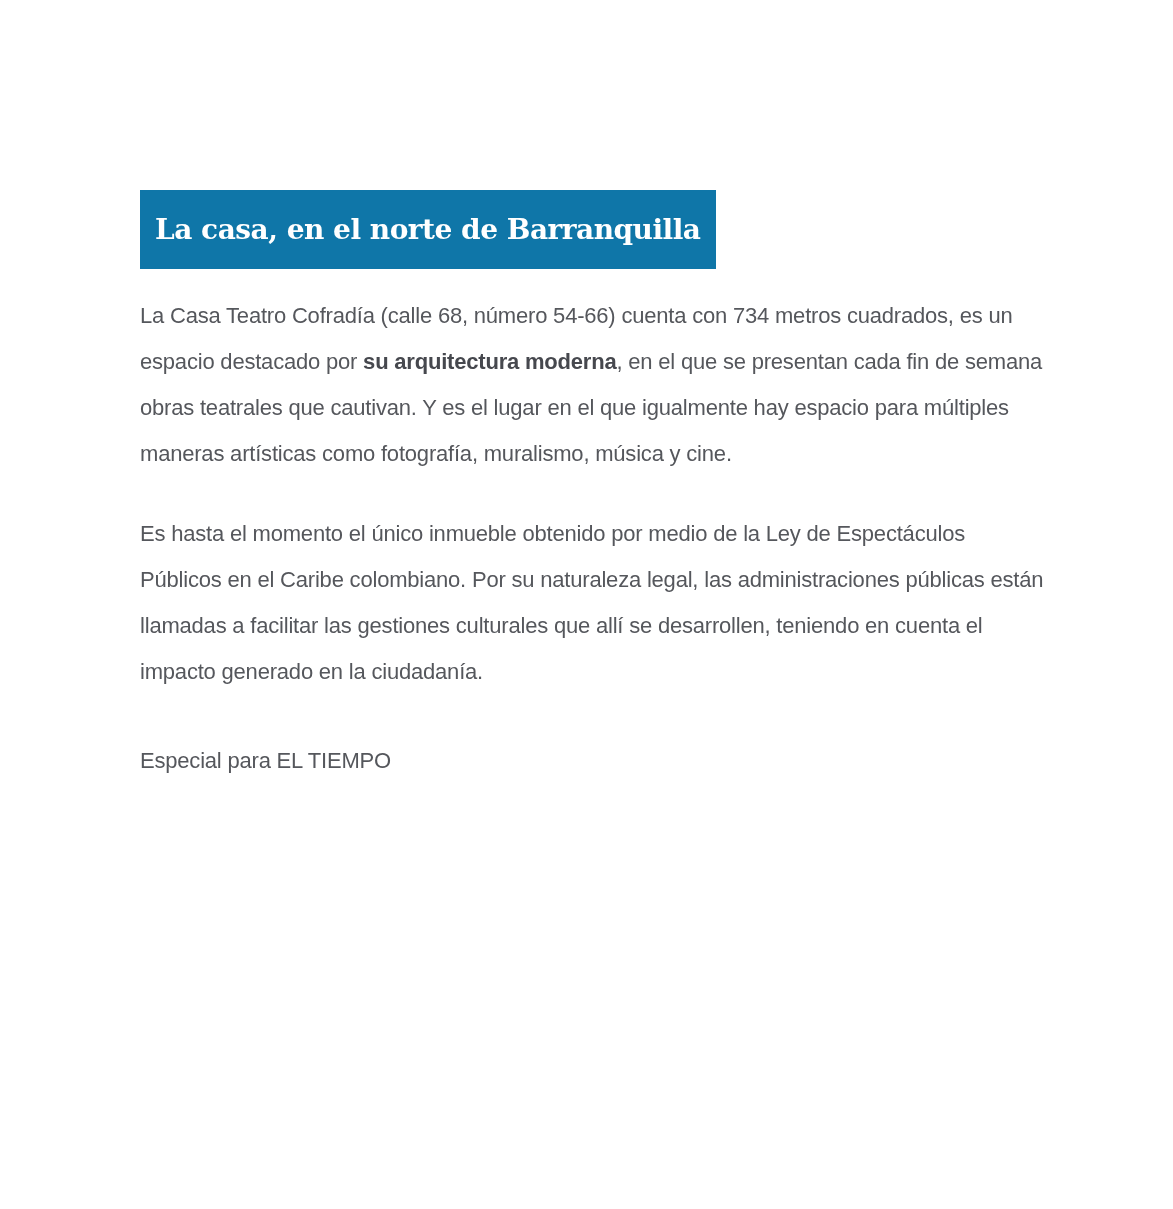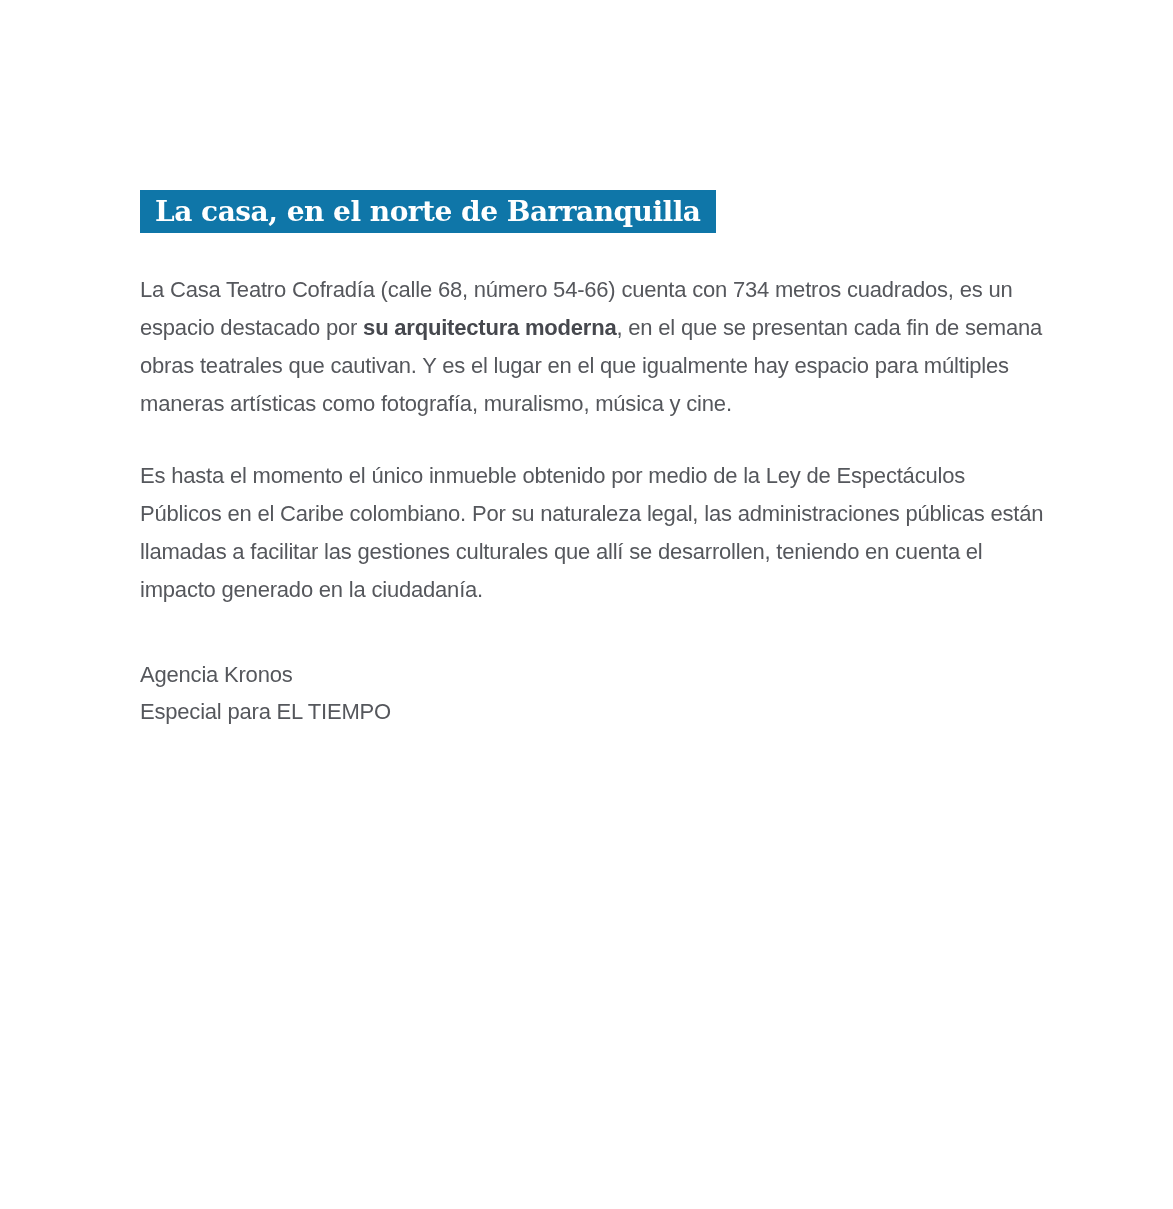--- a/index.html
+++ b/index.html
@@ -16,35 +16,35 @@
   }
   .article {
     position: absolute;
     left: 140px;
     top: 190px;
     width: 912px;
     overflow: hidden;
   }
   .kicker {
     display: inline-block;
-    margin: 0 0 38px 0;
+    margin: 0 0 24px 0;
     background: #0f76a8;
     color: #ffffff;
     font-family: "DejaVu Serif", "Liberation Serif", serif;
     font-weight: 700;
     font-size: 28px;
     line-height: 43px;
-    padding: 0 15px;
+    padding: 18px 15px;
     letter-spacing: -0.5px;
     white-space: nowrap;
   }
   p.body-par {
     margin: 0 0 34px 0;
     font-size: 22px;
-    line-height: 38px;
+    line-height: 46px;
     color: #55575c;
     letter-spacing: -0.2px;
   }
   p.body-par strong {
     font-weight: 700;
     color: #46484e;
   }
   .byline {
     margin-top: 47px;
     font-size: 22px;
@@ -60,18 +60,17 @@
   <article class="article">
 
     <h2 class="kicker"><span>La casa, en el norte de Barranquilla</span></h2>
 
     <p class="body-par"><span>La Casa Teatro Cofradía (calle 68, número 54-66) cuenta con 734 metros cuadrados, es un espacio destacado por </span><strong>su arquitectura moderna</strong><span>, en el que se presentan cada fin de semana obras teatrales que cautivan. Y es el lugar en el que igualmente hay espacio para múltiples maneras artísticas como fotografía, muralismo, música y cine.</span></p>
 
     <p class="body-par">Es hasta el momento el único inmueble obtenido por medio de la Ley de Espectáculos Públicos en el Caribe colombiano. Por su naturaleza legal, las administraciones públicas están llamadas a facilitar las gestiones culturales que allí se desarrollen, teniendo en cuenta el impacto generado en la ciudadanía.</p>
 
 
     <div class="byline">
-      <div>Agencia Kronos</div>
       <div>Especial para EL TIEMPO</div>
     </div>
 
   </article>
 </main>
 
 </body></html>

